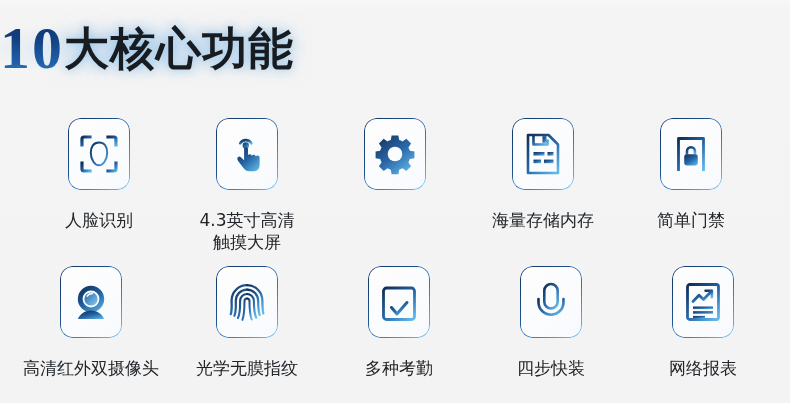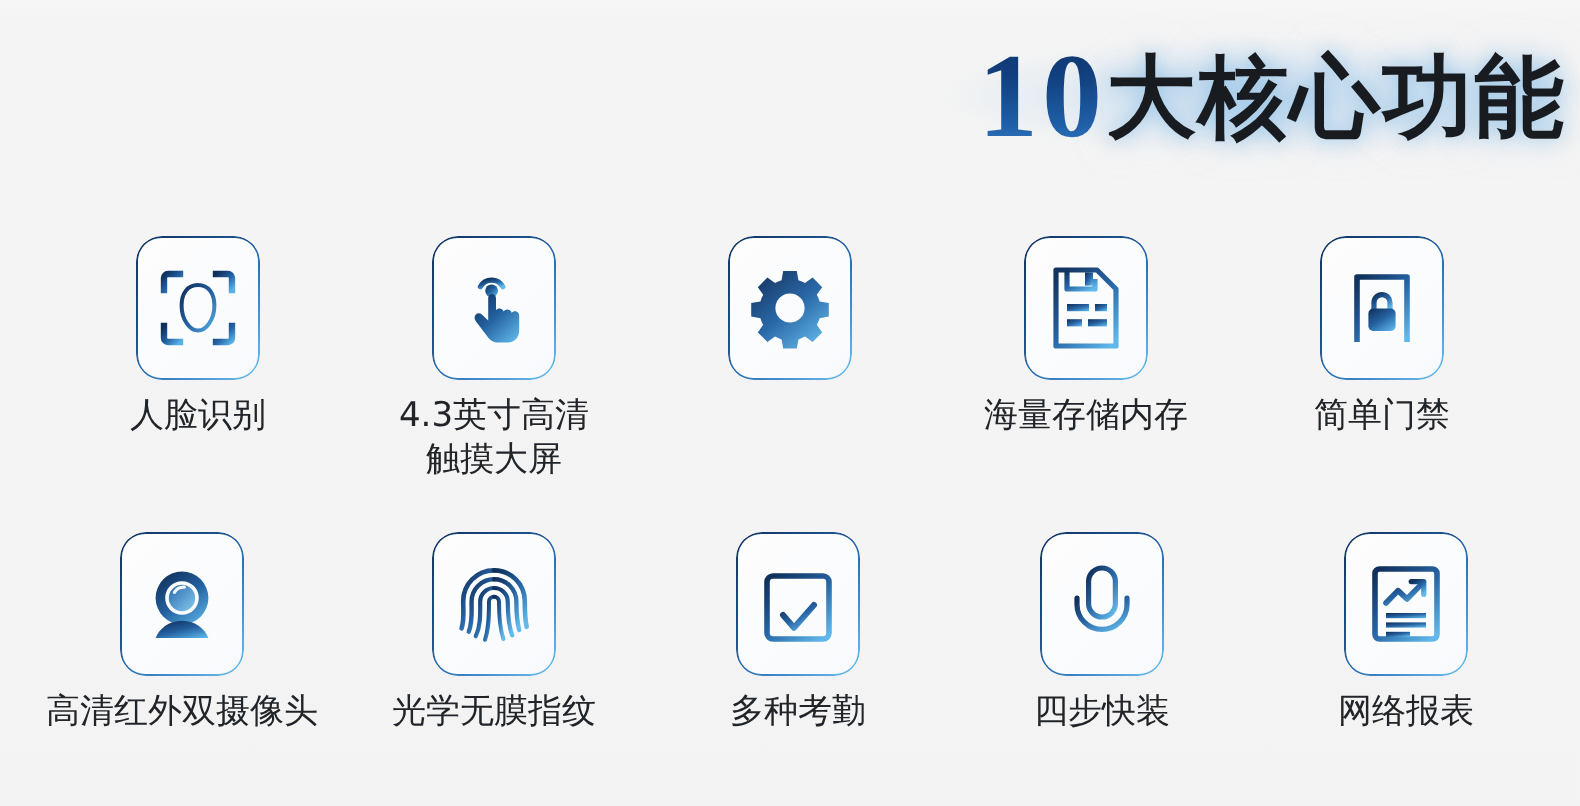--- a/index.html
+++ b/index.html
@@ -21,21 +21,21 @@
     background: linear-gradient(180deg, #f7f7f7 0%, #f4f4f4 3%, #f3f3f3 100%);
     overflow: hidden;
   }
 
   
   .title-wrap {
     position: absolute;
     top: 18px;
     left: 0;
     width: 783px;
-    text-align: right;
+    text-align: left;
     height: 80px;
   }
   .title {
     display: inline-block;
     position: relative;
     line-height: 1;
     white-space: nowrap;
   }
   .title-glow {
     position: absolute;
@@ -114,21 +114,21 @@
     mask: linear-gradient(#000 0 0) content-box, linear-gradient(#000 0 0);
     mask-composite: exclude;
     pointer-events: none;
   }
   .icon-box svg {
     display: block;
     position: relative;
     z-index: 1;
   }
   .feat-label {
-    margin-top: 7px;
+    margin-top: 19px;
     font-family: "DejaVu Sans", "Liberation Sans", sans-serif;
     font-size: 17px;
     line-height: 22px;
     color: #212529;
     text-align: center;
     white-space: pre-line;
     font-weight: 400;
   }
 </style>
 </head>

